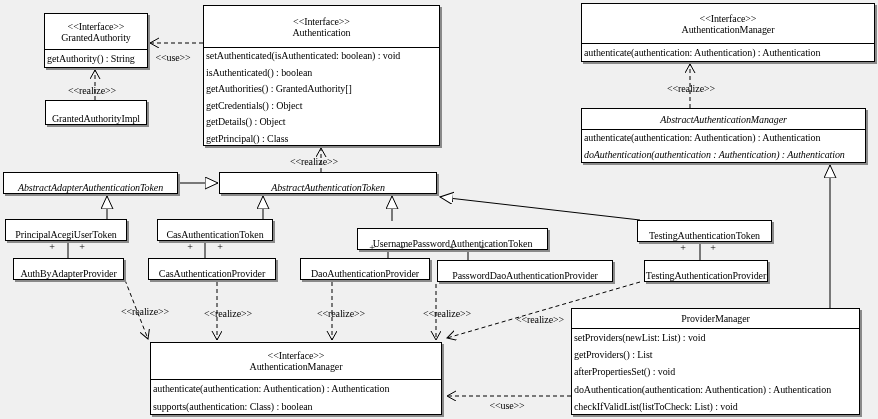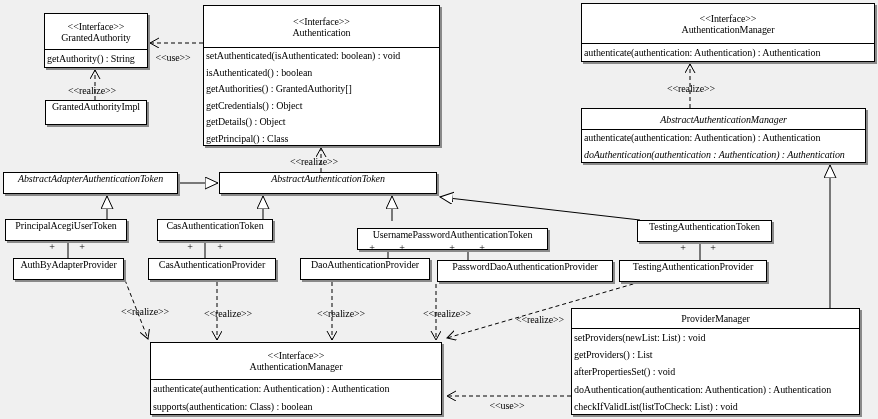--- a/index.html
+++ b/index.html
@@ -6,21 +6,21 @@
   .canvas{
     position:relative;width:878px;height:419px;background:#f0f0f0;
     font-family:Liberation Serif, serif;
     font-size:10px;color:#000;overflow:hidden;letter-spacing:-0.1px;
   }
   svg.wires{position:absolute;left:0;top:0;width:878px;height:419px;}
   .box{
     position:absolute;background:#fff;border:1px solid #000;
     box-shadow:2px 2px 0 #8a8a8a;box-sizing:border-box;overflow:hidden;
   }
-  .box.simple{display:flex;align-items:flex-start;justify-content:center;text-align:center;white-space:nowrap;}
+  .box.simple{display:flex;align-items:flex-end;justify-content:center;text-align:center;white-space:nowrap;}
   .hdr{border-bottom:1px solid #000;display:flex;flex-direction:column;align-items:center;justify-content:center;box-sizing:border-box;}
   .stereo,.cname{white-space:nowrap;text-align:center;}
   .italic{font-style:italic;}
   .m{white-space:nowrap;overflow:hidden;padding-left:2px;}
   .elabel{position:absolute;transform:translate(-50%,-50%);white-space:nowrap;}
   .plus{position:absolute;transform:translate(-50%,-50%);}
 </style>
 </head>
 <body>
 
@@ -129,21 +129,21 @@
   </div>
   <div class="box simple" style="left:148px;top:258px;width:128px;height:22px">
     <span class="cname">CasAuthenticationProvider</span>
   </div>
   <div class="box simple" style="left:300px;top:258px;width:130px;height:22px">
     <span class="cname">DaoAuthenticationProvider</span>
   </div>
   <div class="box simple" style="left:437px;top:260px;width:176px;height:22px">
     <span class="cname">PasswordDaoAuthenticationProvider</span>
   </div>
-  <div class="box simple" style="left:619px;top:260px;width:148px;height:22px">
+  <div class="box simple" style="left:644px;top:260px;width:124px;height:22px">
     <span class="cname">TestingAuthenticationProvider</span>
   </div>
 
   <div class="box" style="left:150px;top:342px;width:292px;height:73px">
     <div class="hdr" style="height:37px">
       <div class="stereo">&lt;&lt;Interface&gt;&gt;</div>
       <div class="cname">AuthenticationManager</div>
     </div>
     <div class="m" style="line-height:17.5px">authenticate(authentication: Authentication) : Authentication</div>
     <div class="m" style="line-height:17.5px">supports(authentication: Class) : boolean</div>

